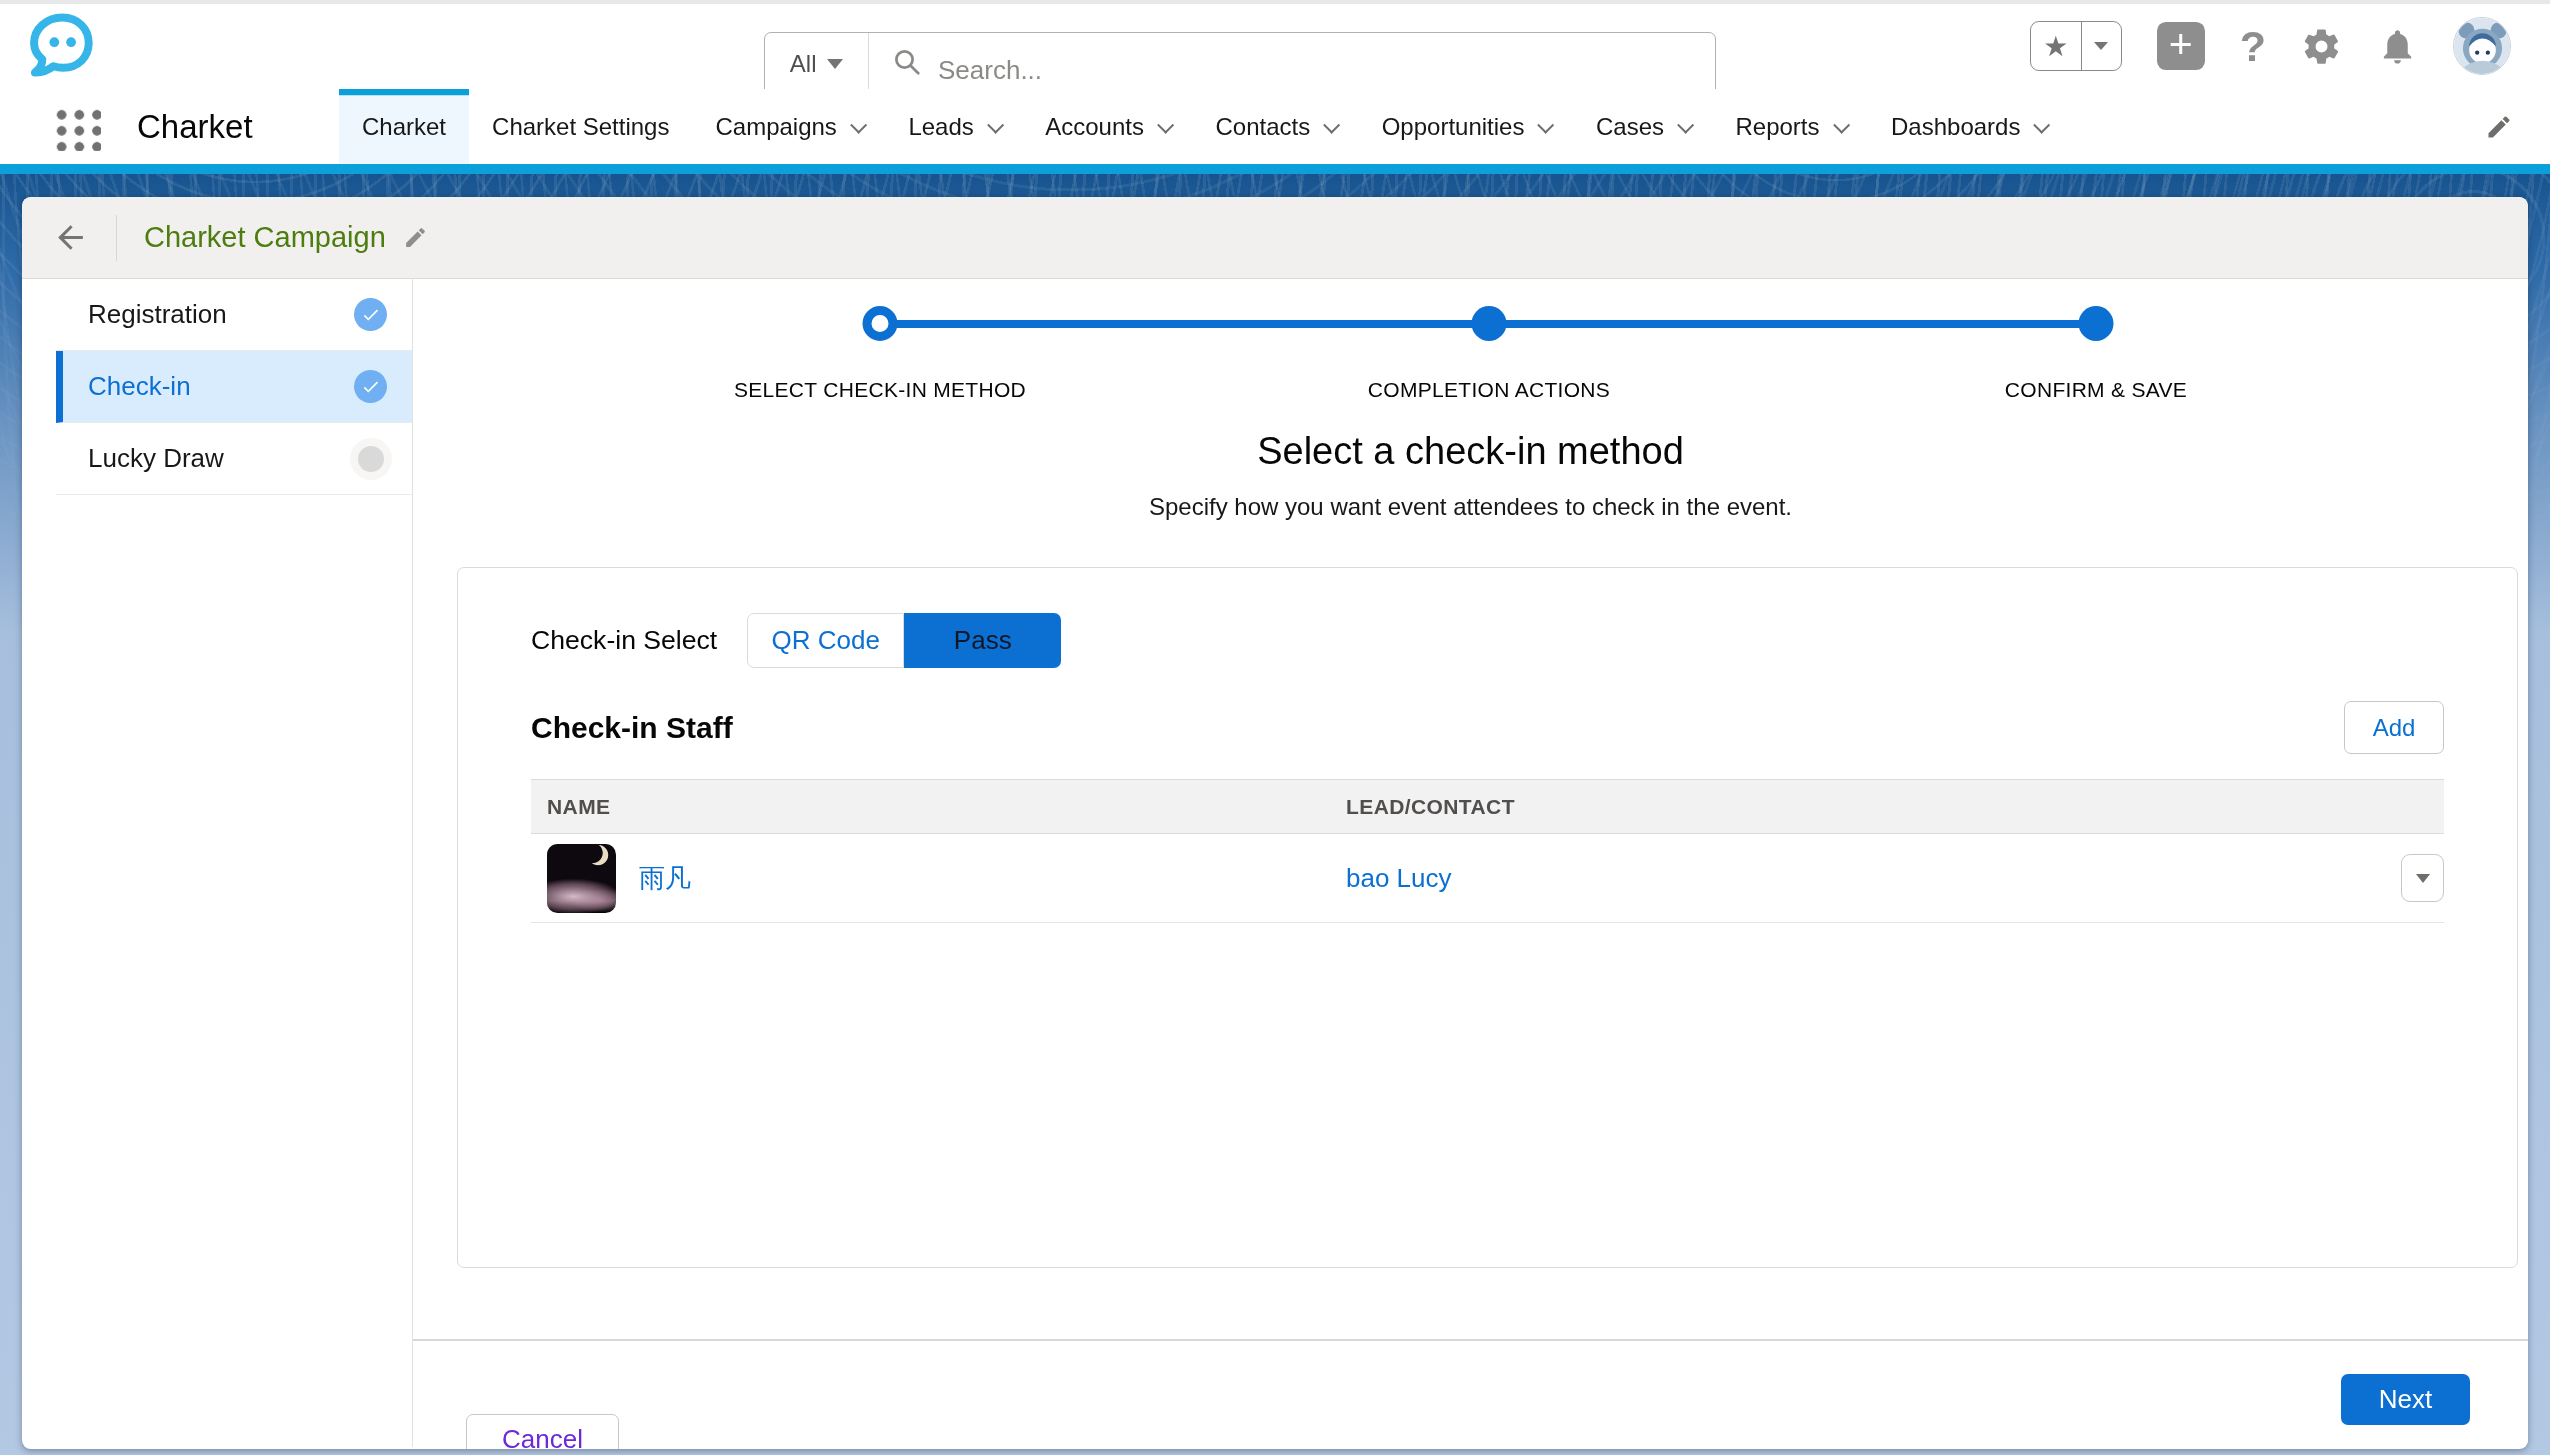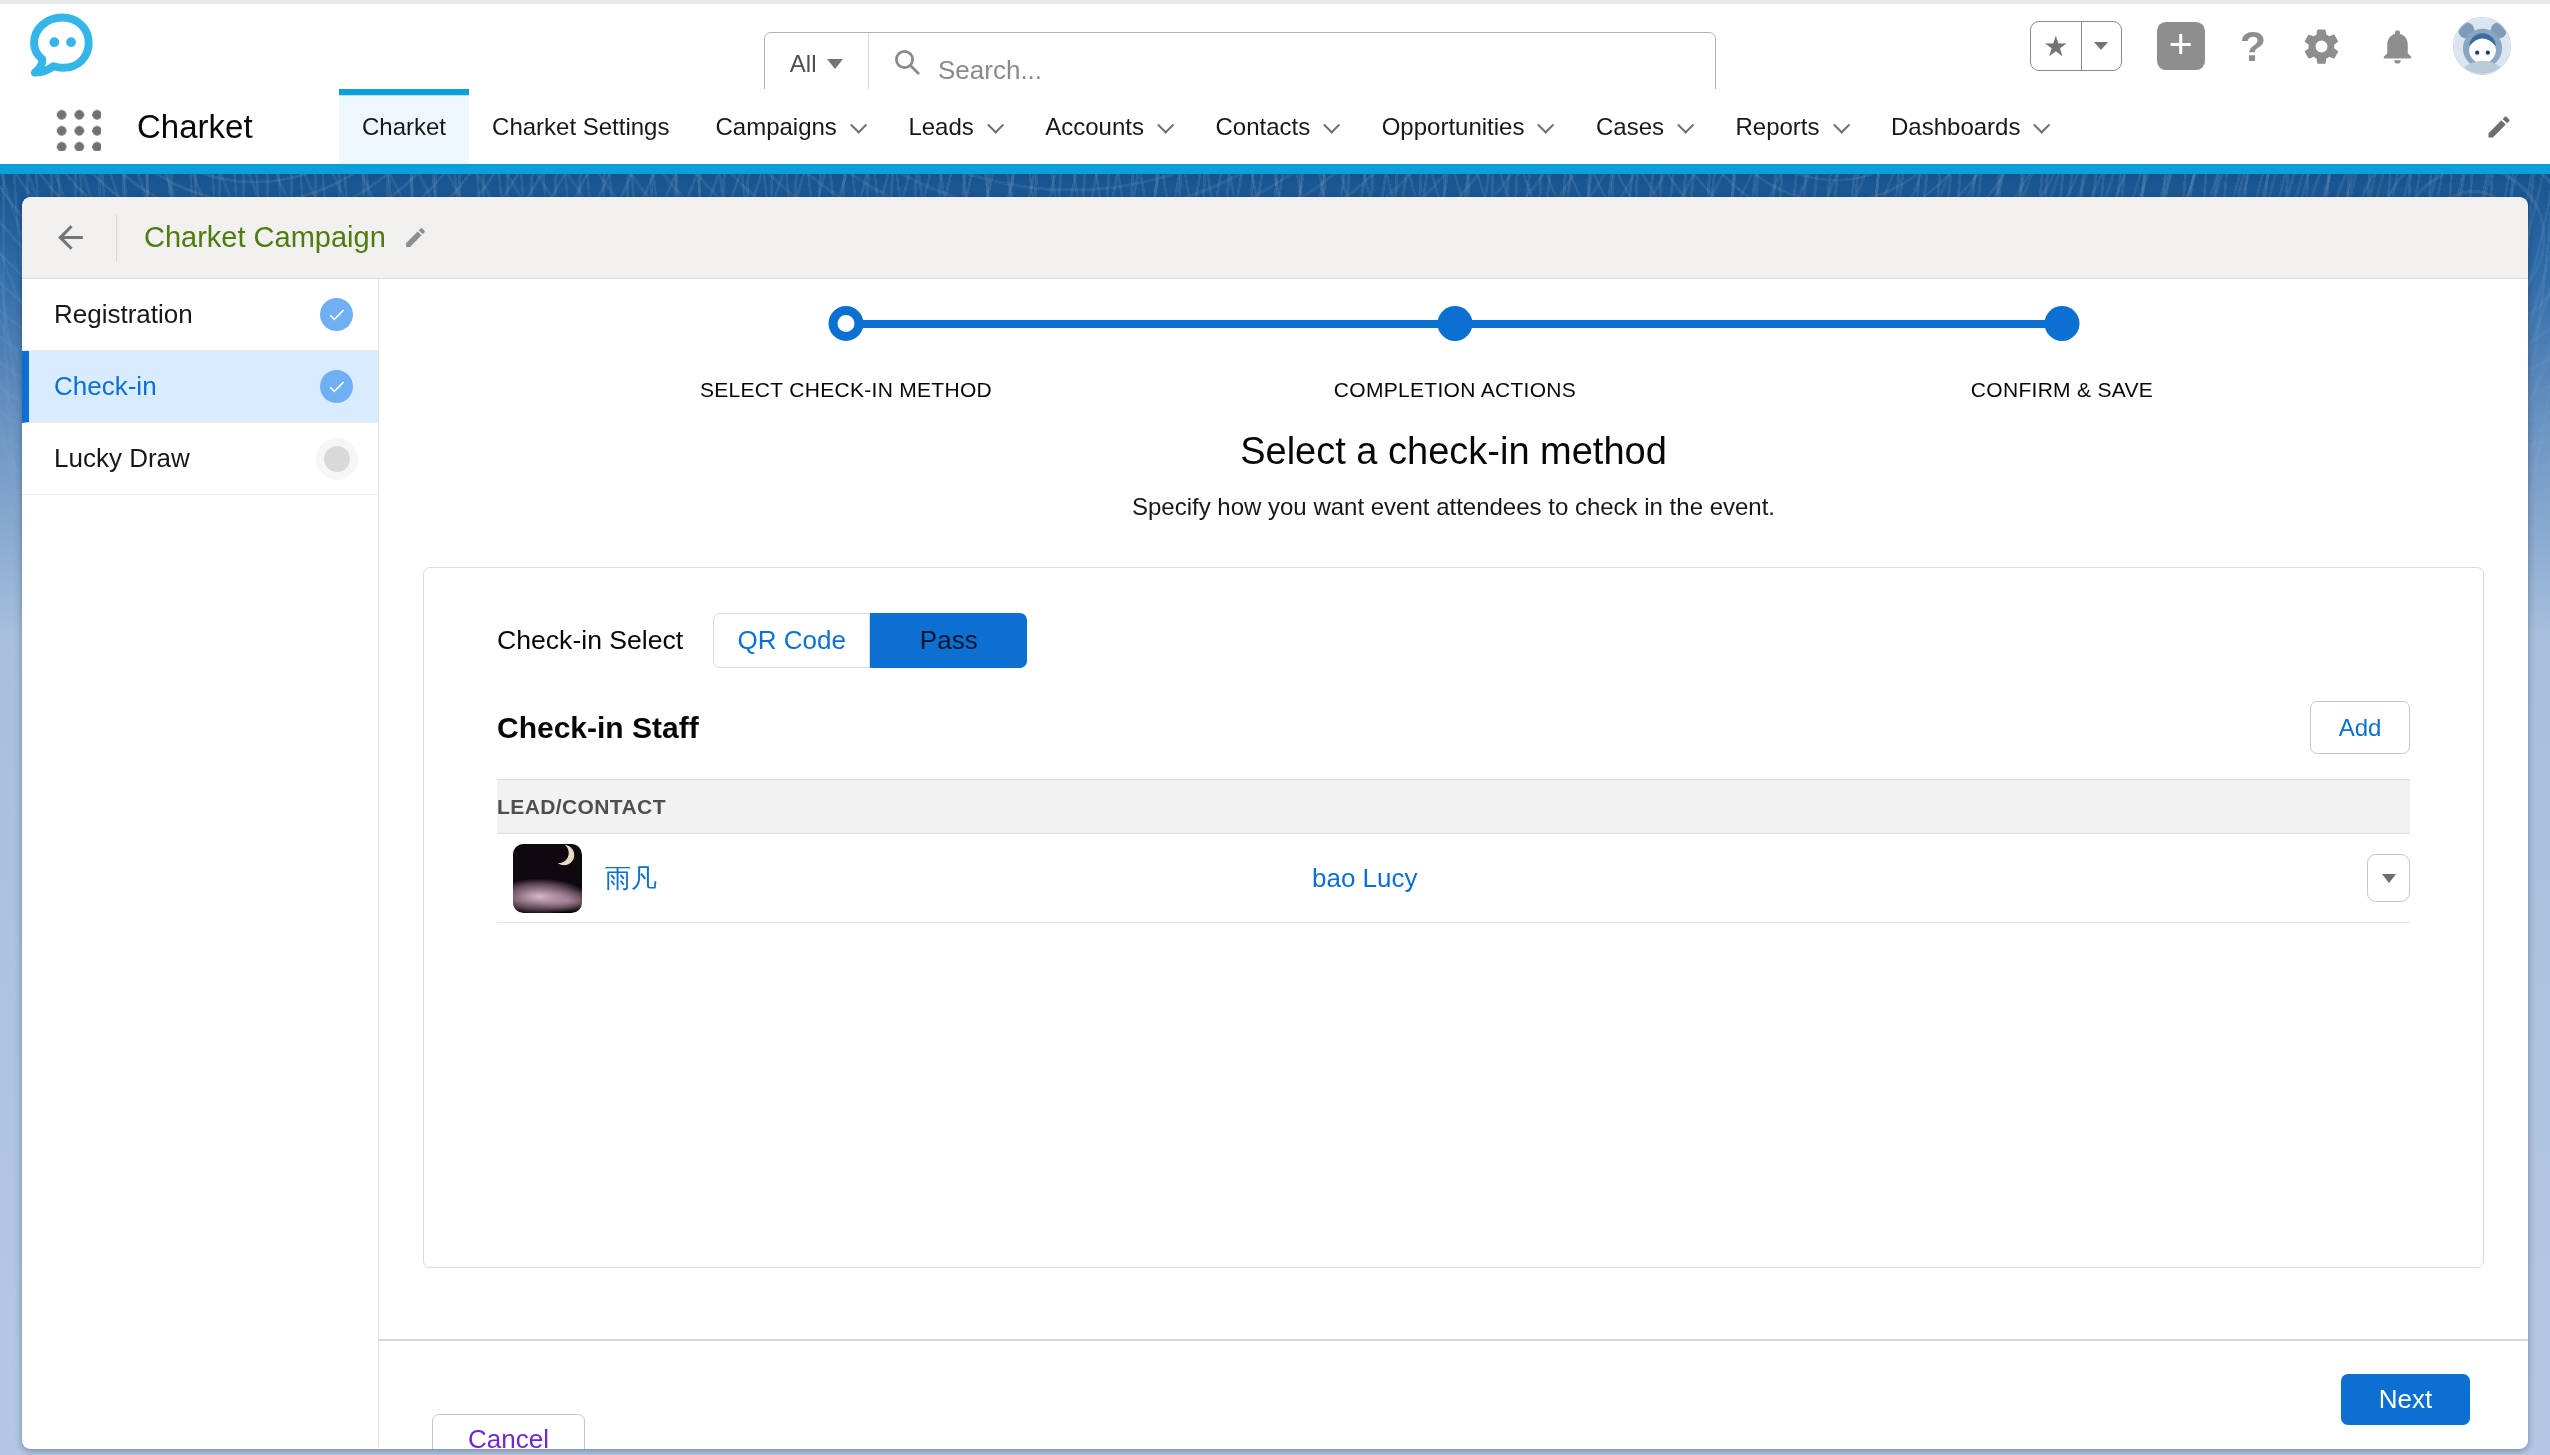--- a/index.html
+++ b/index.html
@@ -52,21 +52,21 @@
     -webkit-mask-image:linear-gradient(180deg,#000 0%, rgba(0,0,0,.4) 14%, transparent 32%);
             mask-image:linear-gradient(180deg,#000 0%, rgba(0,0,0,.4) 14%, transparent 32%); }
 
   
   .card { position:absolute; left:22px; top:23px; width:2506px; height:1252px; background:#fff; border-radius:8.9px; overflow:hidden; box-shadow:0 1.8px 7px rgba(0,20,50,.35); }
   .card-header { height:82px; background:#f1f0ef; border-bottom:1.8px solid #dcdbda; display:flex; align-items:center; }
   .back-btn { margin-left:30px; cursor:pointer; display:flex; align-items:center; }
   .hdr-divider { width:1.8px; height:46px; background:#d8d7d6; margin:0 26.6px; }
   .card-title { font-size:29px; color:#4d7c0f; }
   .title-edit { margin-left:17.7px; cursor:pointer; display:flex; align-items:center; }
-  .card-body { display:flex; height:1168px; }
+  .card-body { display:flex; height:1168px;padding-left:34px; }
 
   
   .sidebar { width:357px; border-right:1.8px solid #e3e2e1; background:#fff; }
   .side-item { height:72px; display:flex; align-items:center; padding:0 25px 0 32px; border-bottom:1.8px solid #ebeaea; font-size:26px; color:#181818; cursor:pointer; }
   .side-item.selected { background:#d8ecfe; color:#0b70d2; border-left:7px solid #0b70d2; padding-left:25px;gap:11px; }
   .side-status { margin-left:auto; width:33px; height:33px; border-radius:50%; display:flex; align-items:center; justify-content:center; }
   .side-status.done { background:#70aff1; }
   .side-status.todo { width:26px; height:26px; background:#d9d9d9; box-shadow:0 0 0 8px #f7f6f5; margin-right:3.5px; }
 
   
@@ -290,20 +290,21 @@
             </div>
           </div>
 
           <div class="staff-row">
             <span class="staff-title">Check-in Staff</span>
             <button class="add-btn">Add</button>
           </div>
 
           <div class="stable">
             <div class="thead">
+              <div class="col-name">NAME</div>
               <div class="col-lead">LEAD/CONTACT</div>
               <div class="col-act"></div>
             </div>
             <div class="trow">
               <div class="name-cell">
                 <div class="photo"></div>
                 <a class="link">雨凡</a>
               </div>
               <div class="col-lead">
                 <a class="link">bao Lucy</a>

